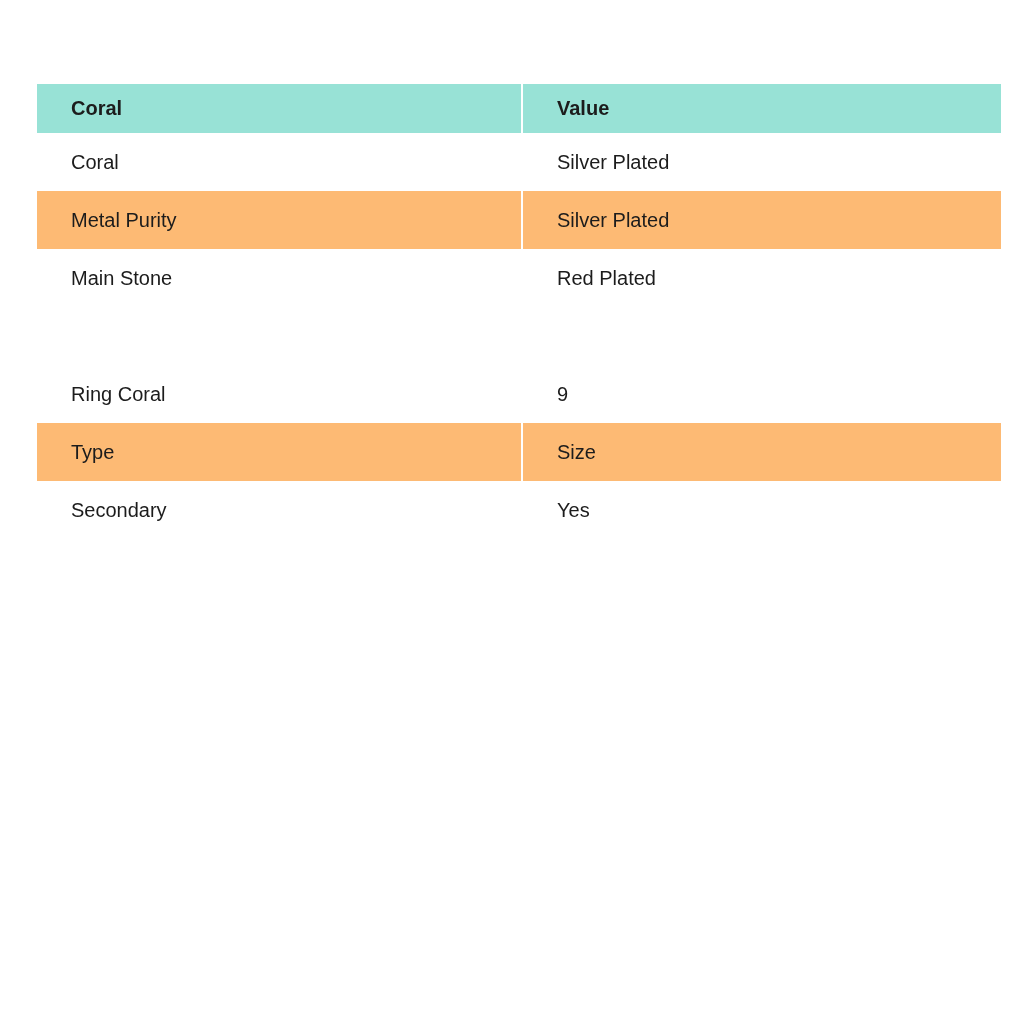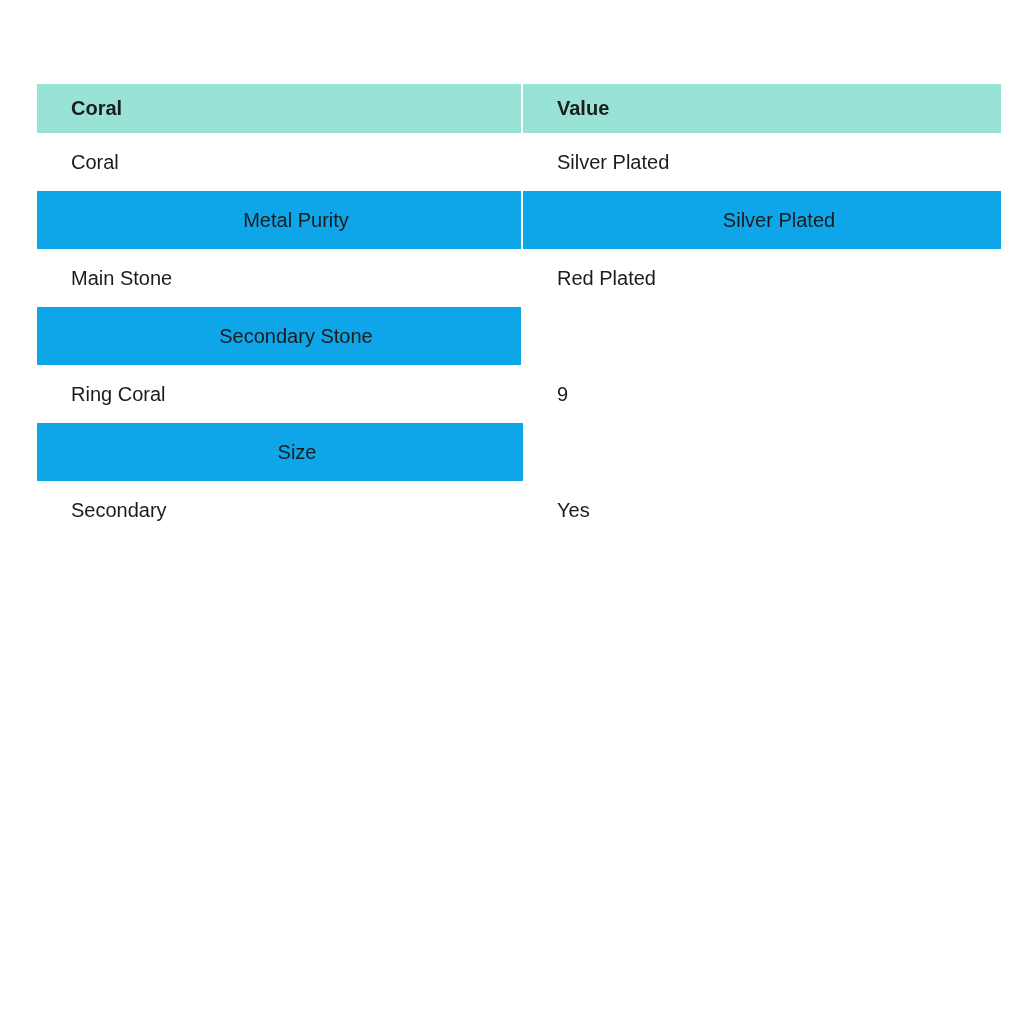--- a/index.html
+++ b/index.html
@@ -42,21 +42,21 @@
     align-items: center;
     padding-left: 34px;
   }
 
   
   .cell.name-cell {
     border-right: 2px solid #ffffff;
   }
 
   .row.header .cell { background: var(--header-bg, #98e2d6); }
-  .row.body.alt .cell { background: #0ea5e9; justify-content: center; }
+  .row.body.alt .cell { background: #fdba74; }
 </style>
 </head>
 <body>
 
 <div class="spec-table">
 
   <div class="row header">
     <div class="cell name-cell">
       <span>Coral</span>
     </div>
@@ -86,35 +86,35 @@
   <div class="row body">
     <div class="cell name-cell">
       <span>Main Stone</span>
     </div>
     <div class="cell">
       <span>Red Plated</span>
     </div>
   </div>
 
   <div class="row body alt">
-    <div class="cell name-cell">
-      <span>Secondary Stone</span>
-    </div>
   </div>
 
   <div class="row body">
     <div class="cell name-cell">
       <span>Ring Coral</span>
     </div>
     <div class="cell">
       <span>9</span>
     </div>
   </div>
 
   <div class="row body alt">
+    <div class="cell name-cell">
+      <span>Type</span>
+    </div>
     <div class="cell">
       <span>Size</span>
     </div>
   </div>
 
   <div class="row body">
     <div class="cell name-cell">
       <span>Secondary</span>
     </div>
     <div class="cell">

